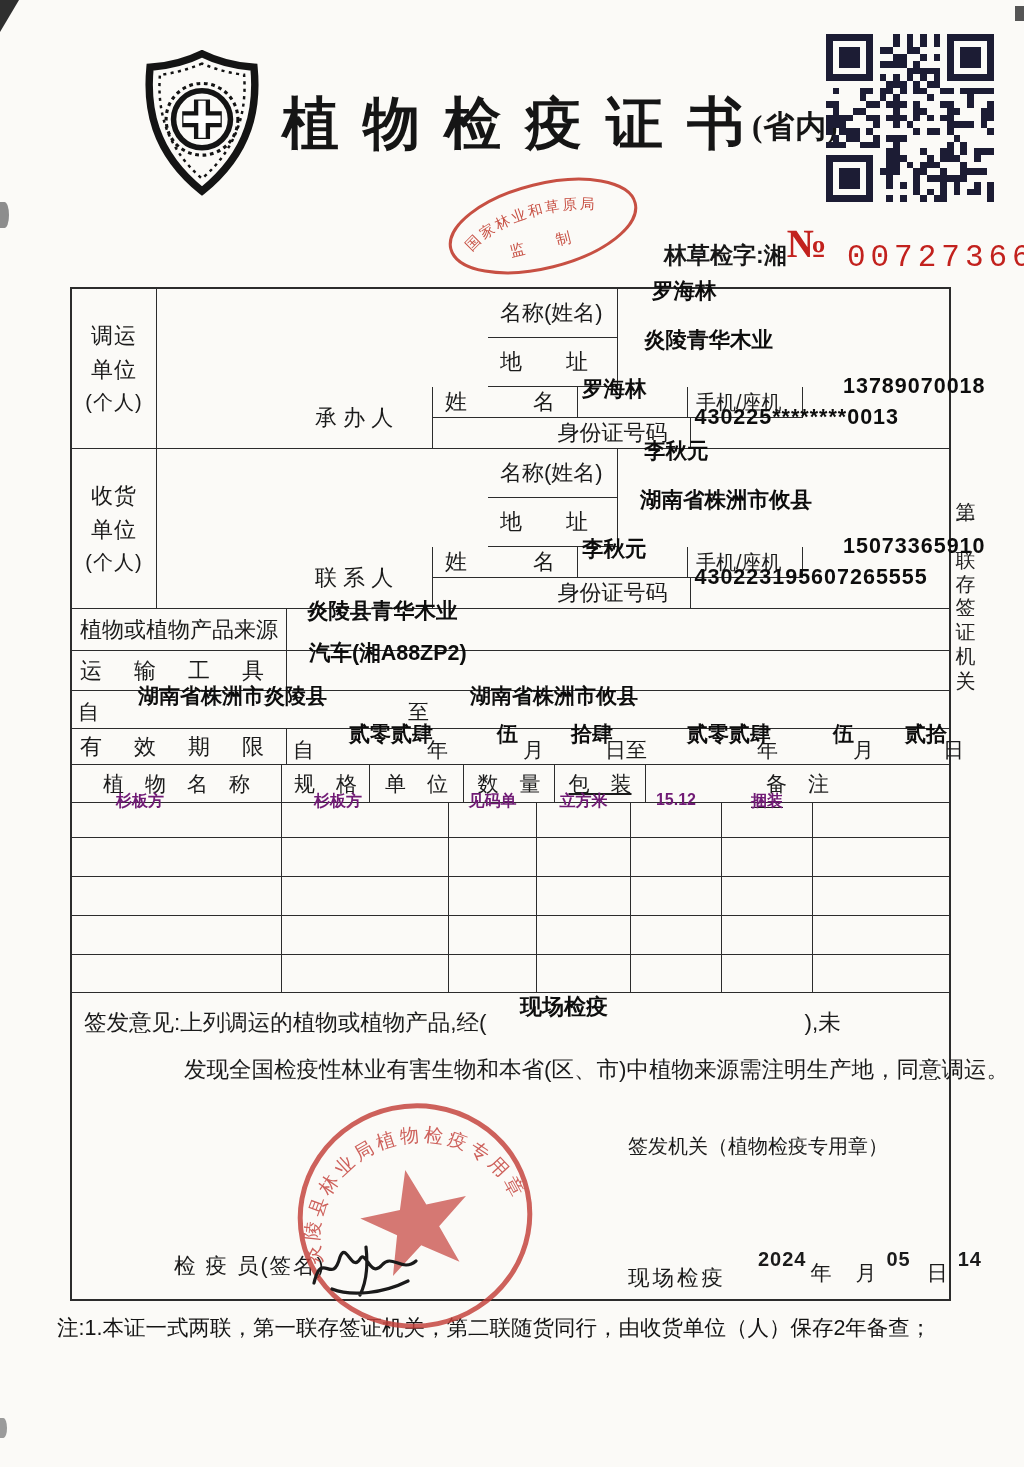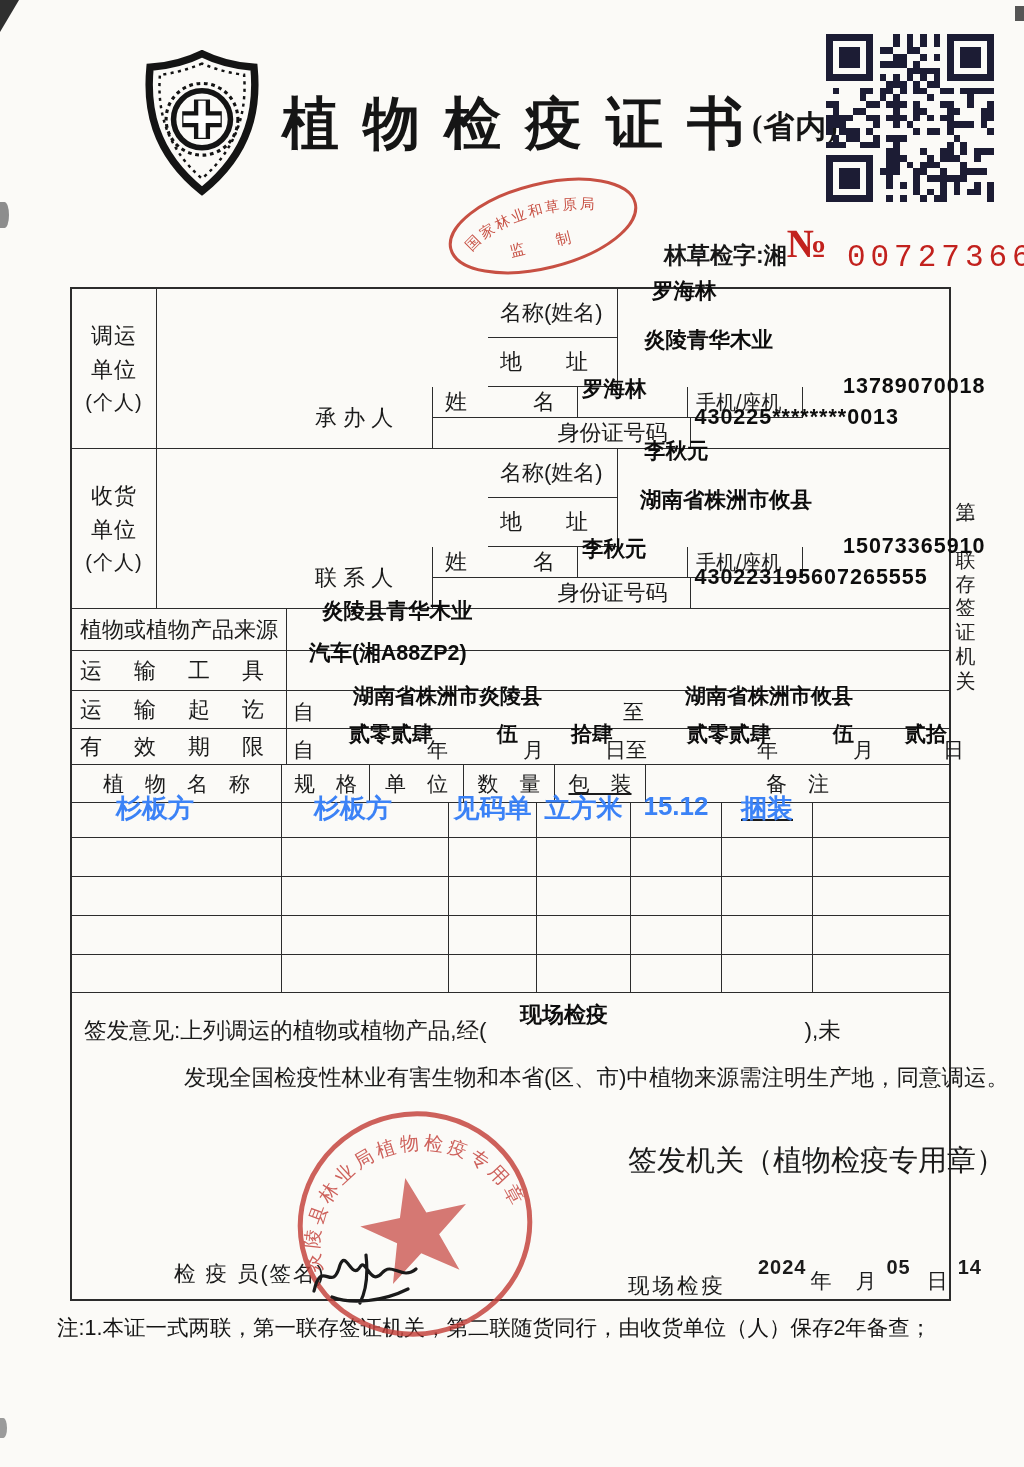--- a/index.html
+++ b/index.html
@@ -15,21 +15,21 @@
   .qr{position:absolute;left:826px;top:34px;width:168px;height:168px;}
   .oval-stamp{position:absolute;left:443px;top:180px;width:200px;height:92px;transform:rotate(-14deg);opacity:.88;}
   .certline{position:absolute;left:664px;top:240px;display:flex;align-items:flex-start;white-space:nowrap;}
   .certline .lbl{font-size:23px;font-weight:600;color:#171717;}
   .certline .no{font-family:"Liberation Serif",serif;font-size:40px;font-weight:700;color:#c2211d;line-height:0;position:relative;top:4px;margin:0 6px 0 0;}
   .certline .num{font-family:"Liberation Mono","DejaVu Sans Mono",monospace;font-size:31px;color:#c2211d;letter-spacing:5px;margin-left:14px;}
 
   
   .tbl{position:absolute;left:70px;top:287px;width:881px;height:1014px;border:2.5px solid #2c2c2c;}
   .row{display:flex;border-bottom:1.6px solid #2c2c2c;position:relative;}
-  .tbl>.row:last-child{border-bottom:none;margin-top:8px;}
+  .tbl>.row:last-child{border-bottom:none;}
   .cellR{border-right:1.6px solid #2c2c2c;}
   .seclab{width:85px;display:flex;flex-direction:column;justify-content:center;align-items:center;
           font-size:22px;line-height:1.55;letter-spacing:1px;}
   .seclab span{white-space:nowrap;font-size:22px;}
   .seclab span:last-child{font-size:20px;}
   .col{display:flex;flex-direction:column;flex:1;min-width:0;align-items:center;}
   .subrow{display:flex;flex:1;border-bottom:1.6px solid #2c2c2c;position:relative;}
   .col>.subrow:last-child, .col>div:last-child{border-bottom:none;}
   .lab{display:flex;align-items:center;padding-left:12px;font-size:22px;white-space:nowrap;}
   .w130{width:130px;} .w145{width:145px;} .w115{width:115px;padding-left:8px;font-size:20px;}
@@ -37,30 +37,30 @@
   .wide-lab{letter-spacing:5px;}
   .vcell{position:relative;flex:1;min-width:0;}
   .fill{position:absolute;top:-13px;font-weight:700;font-size:21.5px;white-space:nowrap;z-index:3;color:#0d0d0d;}
   .vu{position:absolute;top:7px;font-size:21px;white-space:nowrap;}
   .vf{position:absolute;top:-9px;font-weight:700;font-size:21px;white-space:nowrap;z-index:3;color:#0d0d0d;}
 
   
   .c1{width:210px;} .c2{width:167px;} .c3{width:88px;} .c4{width:94px;} .c5{width:91px;} .c6{width:91px;text-decoration:underline;} .c7{flex:1;}
   .pth{display:flex;align-items:center;justify-content:center;font-size:21px;white-space:nowrap;}
   .ptd{position:relative;display:flex;align-items:flex-start;justify-content:center;}
-  .rfill{position:relative;top:-12px;font-weight:700;font-size:26px;white-space:nowrap;z-index:3;color:#3b82f6;}
+  .rfill{position:relative;top:-12px;font-weight:700;font-size:16px;white-space:nowrap;z-index:3;color:#701a75;}
   .h38{height:38px;} .h35{height:35px;} .h39{height:39px;}
 
   
   .bigcell{position:relative;width:100%;height:310px;overflow:visible;}
   .op1{position:relative;display:flex;padding:14px 14px 0 12px;font-size:22.5px;white-space:nowrap;}
   .op-gap{width:318px;}
   .op-fill{position:absolute;left:448px;top:-1px;font-weight:700;font-size:22px;z-index:3;color:#0d0d0d;}
   .op2{margin-top:16px;padding-left:112px;font-size:22.5px;white-space:nowrap;}
-  .authority{position:absolute;left:556px;top:140px;font-size:29px;white-space:nowrap;}
+  .authority{position:absolute;left:556px;top:140px;font-size:20px;white-space:nowrap;}
   .inspector{position:absolute;left:102px;top:258px;font-size:21.5px;letter-spacing:2px;white-space:nowrap;}
   .datelbl{position:absolute;left:556px;top:270px;font-size:21.5px;letter-spacing:3px;}
   .dateval{position:absolute;left:686px;top:266px;font-size:21px;white-space:nowrap;}
   .dateval .raise{position:relative;top:-14px;font-weight:700;font-size:20px;letter-spacing:1px;}
   .dateval .unit{margin:0 10px 0 4px;}
   .round-stamp{position:absolute;left:218px;top:104px;opacity:.82;transform:rotate(-12deg);z-index:4;}
   .sig-scribble{position:absolute;left:236px;top:246px;z-index:5;}
 
   
   .sidenote{position:absolute;left:953px;top:486px;writing-mode:vertical-rl;font-size:20px;
@@ -493,33 +493,32 @@
               </div>
             </div>
           </div>
         </div>
       </div>
     </div>
 
     <div class="row" style="height:42px">
       <div class="lab215 cellR">植物或植物产品来源</div>
       <div class="vcell">
-        <span class="fill" style="left:35px">炎陵县青华木业</span>
+        <span class="fill" style="left:20px">炎陵县青华木业</span>
       </div>
     </div>
 
     <div class="row" style="height:40px">
       <div class="lab215 cellR wide-lab">运　输　工　具</div>
       <div class="vcell">
         <span class="fill" style="left:22px">汽车(湘A88ZP2)</span>
       </div>
     </div>
 
     <div class="row" style="height:38px">
-      <div class="lab215 cellR wide-lab">运　输　起　讫</div>
       <div class="vcell">
         <span class="vu" style="left:6px">自</span>
         <span class="vf" style="left:66px">湖南省株洲市炎陵县</span>
         <span class="vu" style="left:336px">至</span>
         <span class="vf" style="left:398px">湖南省株洲市攸县</span>
       </div>
     </div>
 
     <div class="row" style="height:36px">
       <div class="lab215 cellR wide-lab">有　效　期　限</div>

